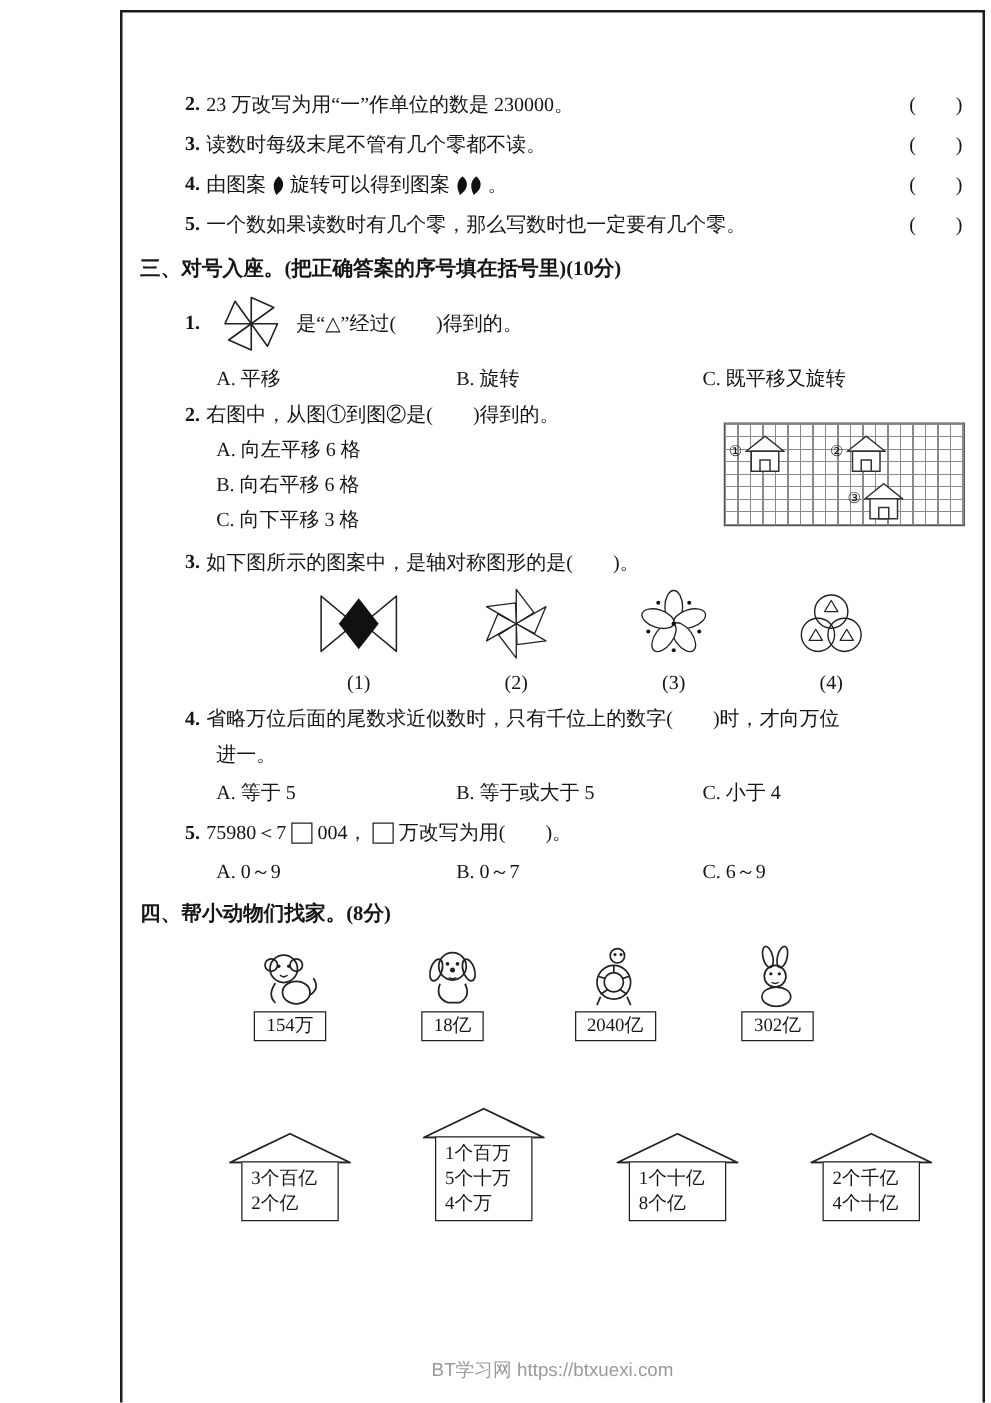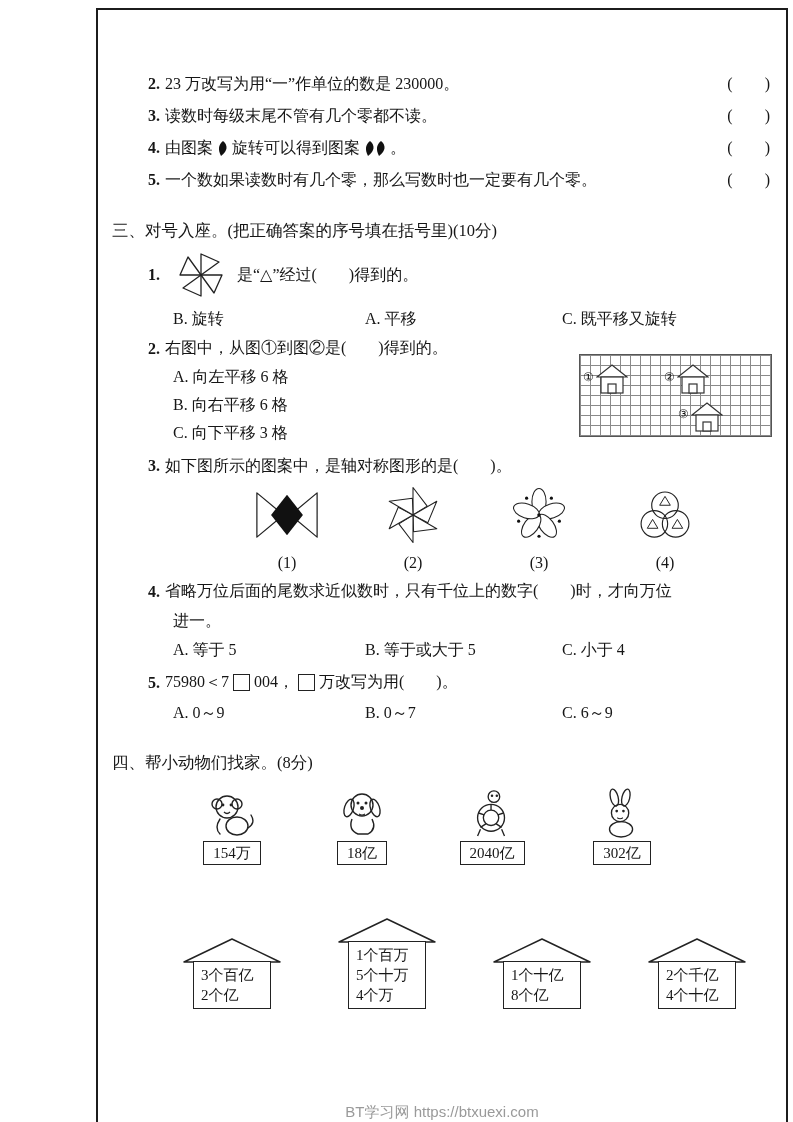--- a/index.html
+++ b/index.html
@@ -5,21 +5,21 @@
   html,body{margin:0;padding:0}
   body{width:793px;height:1122px;position:relative;background:#fff;color:#161616;
        font-family:"Liberation Serif","DejaVu Serif",serif;font-size:16px;overflow:hidden}
   .frame{position:absolute;left:96px;top:8px;width:692px;height:1114px;
          border:2px solid #1c1c1c;border-bottom:none;box-sizing:border-box;
          padding:58px 14px 0 14px}
   .tf-row{display:flex;align-items:center;height:32px;padding-left:36px}
   .num{font-weight:bold;margin-right:5px;flex:0 0 auto}
   .bracket{margin-left:auto;margin-right:2px;white-space:pre}
   .icon-leaf{margin:0 3px;flex:0 0 auto}
-  .sec-title{font-weight:normal;height:30px;line-height:30px;margin-top:20px;font-size:16.5px}
+  .sec-title{font-weight:bold;height:30px;line-height:30px;margin-top:4px;font-size:16.5px}
   .q1-row{display:flex;align-items:center;height:58px;padding-left:36px}
   .q1-row svg{margin:0 8px}
   .opts{display:grid;grid-template-columns:192px 197px auto;align-items:center;height:30px;padding-left:61px}
   .q2{position:relative;min-height:118px}
   .q2 .qline{height:29px;padding-left:36px;display:flex;align-items:center}
   .q2 .oline{height:28px;line-height:28px;padding-left:61px}
   .gridbox{position:absolute;right:0;top:20px;width:191px;height:81px;border:1px solid #555;
            background-image:repeating-linear-gradient(to right,#8a8a8a 0 1px,transparent 1px 10px),
                             repeating-linear-gradient(to bottom,#8a8a8a 0 1px,transparent 1px 10px)}
   .ghouse{position:absolute}
@@ -32,21 +32,21 @@
   .q4-line2{height:29px;line-height:29px;padding-left:61px}
   .q5-line{height:31px;padding-left:36px;display:flex;align-items:center;margin-top:2px}
   .sq{display:inline-block;width:15px;height:15px;border:1.3px solid #222;margin:0 4px;flex:0 0 auto}
   .animals{display:flex;padding-left:55px;margin-top:10px}
   .acol{width:130px;display:flex;flex-direction:column;align-items:center}
   .sign{border:1.5px solid #222;padding:1px 9px;margin-top:3px;font-size:15px;line-height:20px}
   .housesrow{display:flex;gap:25px;padding-left:55px;margin-top:52px;align-items:flex-end}
   .hcol{width:130px;display:flex;flex-direction:column;align-items:center}
   .hbody{width:78px;border:1.5px solid #222;padding:3px 7px;font-size:15px;line-height:20px;
          box-sizing:border-box;margin-top:-2px;background:#fff}
-  .footer{position:absolute;left:96px;width:692px;bottom:0;text-align:center;color:#9a9a9a;
+  .footer{position:absolute;left:96px;width:692px;bottom:16px;text-align:center;color:#9a9a9a;
           font-size:15px;font-family:"Liberation Sans","DejaVu Sans",sans-serif}
   svg{display:block}
 </style>
 </head>
 <body>
 
 <div class="frame">
 
   <div class="tf-row">
     <span class="num">2.</span>
@@ -89,22 +89,22 @@
       <g fill="#fff" stroke="#222" stroke-width="1.3" stroke-linejoin="round">
         <path d="M28,24 L28,3 L46,11 Z"></path>
         <path d="M28,24 L28,3 L46,11 Z" transform="rotate(90 28 24)"></path>
         <path d="M28,24 L28,3 L46,11 Z" transform="rotate(180 28 24)"></path>
         <path d="M28,24 L28,3 L46,11 Z" transform="rotate(270 28 24)"></path>
       </g>
     </svg>
     <span>是“△”经过(　　)得到的。</span>
   </div>
   <div class="opts">
+    <span>A. 平移</span>
     <span>B. 旋转</span>
-    <span>A. 平移</span>
     <span>C. 既平移又旋转</span>
   </div>
 
   <div class="q2">
     <div class="qline">
       <span class="num">2.</span>
       <span>右图中，从图①到图②是(　　)得到的。</span>
     </div>
     <div class="oline">A. 向左平移 6 格</div>
     <div class="oline">B. 向右平移 6 格</div>

